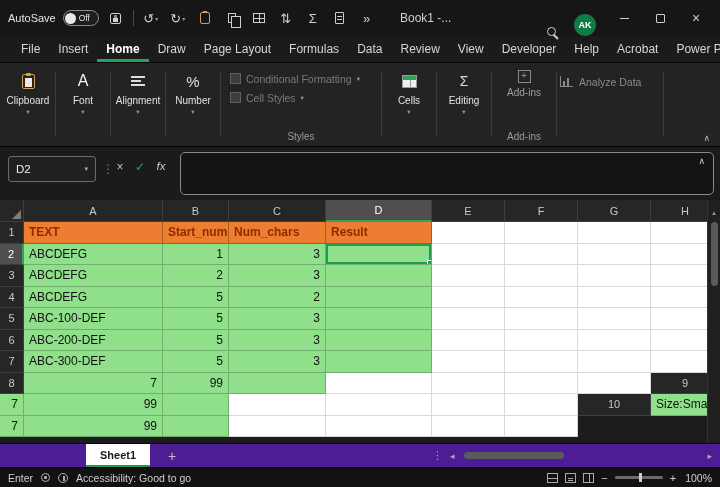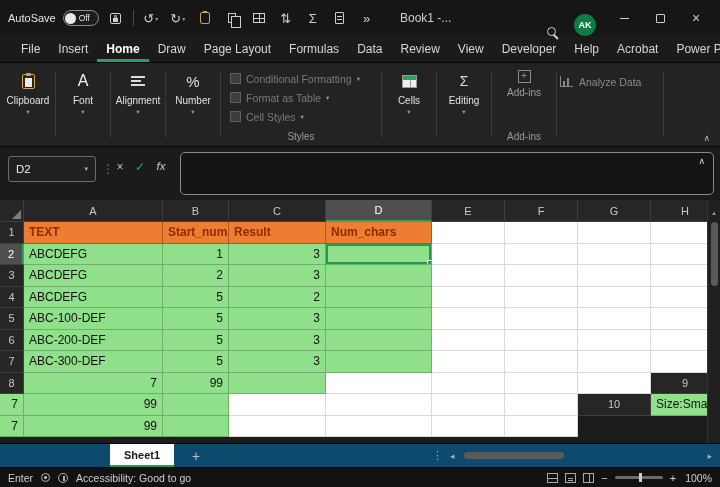--- a/index.html
+++ b/index.html
@@ -105,21 +105,21 @@
   .c.o { background:#ED7D31; color:#8F2B00; font-weight:600; border-right:1px solid rgba(0,0,0,.28); border-bottom:1px solid rgba(0,0,0,.28); }
   .c.g { background:#8FDF8B; border-right:1px solid rgba(0,0,0,.22); border-bottom:1px solid rgba(0,0,0,.22); }
   .c.num { justify-content:flex-end; }
   .c.acell { position:relative; box-shadow:inset 0 0 0 2px #1F9D54; z-index:2; }
   .fill-handle { position:absolute; right:-1px; bottom:-1px; width:5px; height:5px; background:#1F9D54; border:1px solid #fff; z-index:3; }
   .vscroll { position:absolute; top:0; right:0; width:13px; height:100%; background:#202020; border-left:1px solid #333; display:flex; flex-direction:column; align-items:center; }
   .varrow { color:#9a9a9a; font-size:7px; height:14px; display:flex; align-items:center; margin-top:6px; }
   .vthumb { width:7px; height:64px; background:#5a5a5a; border-radius:4px; margin-top:2px; }
 
   
-  .tabbar { height:24px; background:#0c4a6e; border-top:1px solid #050505; display:flex; align-items:stretch;padding-left:24px; }
+  .tabbar { height:24px; background:#4c1d95; border-top:1px solid #050505; display:flex; align-items:stretch; }
   .tabpad { width:86px; }
   .sheet-tab { display:flex; align-items:center; padding:0 14px; background:#fff; color:#1a1a1a; font-size:11px; font-weight:600; border-bottom:2px solid #1F9D54; cursor:pointer; }
   .add-sheet { display:flex; align-items:center; color:#c0c0c0; font-size:14px; margin-left:18px; cursor:pointer; }
   .hscroll { margin-left:auto; display:flex; align-items:center; gap:7px; width:288px; padding-right:8px; }
   .dots { color:#aaa; font-size:11px; cursor:pointer; }
   .arr { color:#aaa; font-size:9px; cursor:pointer; }
   .htrack { flex:1; height:9px; display:flex; align-items:center; cursor:pointer; }
   .hthumb { width:100px; height:7px; background:#5a5a5a; border-radius:4px; margin-left:2px; }
 
   
@@ -232,25 +232,20 @@
     </div>
     <div class="vsep"></div>
     <div class="styles-group">
       <div class="srow">
         <span class="mini-ic"></span>
         <span>Conditional Formatting</span>
         <span class="rchev">▾</span>
       </div>
       <div class="srow">
         <span class="mini-ic"></span>
-        <span>Format as Table</span>
-        <span class="rchev">▾</span>
-      </div>
-      <div class="srow">
-        <span class="mini-ic"></span>
         <span>Cell Styles</span>
         <span class="rchev">▾</span>
       </div>
       <div class="glabel">Styles</div>
     </div>
     <div class="vsep"></div>
     <div class="rgroup">
       <span class="ric">
           <span class="i-cells"></span>
         </span>
@@ -301,22 +296,22 @@
       <div class="hd">C</div>
       <div class="hd colactive">D</div>
       <div class="hd">E</div>
       <div class="hd">F</div>
       <div class="hd">G</div>
       <div class="hd">H</div>
 
       <div class="hd">1</div>
       <div class="c o">TEXT</div>
       <div class="c o">Start_num</div>
+      <div class="c o">Num_chars</div>
       <div class="c o">Result</div>
-      <div class="c o">Num_chars</div>
       <div class="c w"></div>
         <div class="c w"></div>
         <div class="c w"></div>
         <div class="c w"></div>
 
       <div class="hd rowactive">2</div>
       <div class="c g">ABCDEFG</div>
       <div class="c g num">1</div>
       <div class="c g num">3</div>
       <div class="c g acell">

